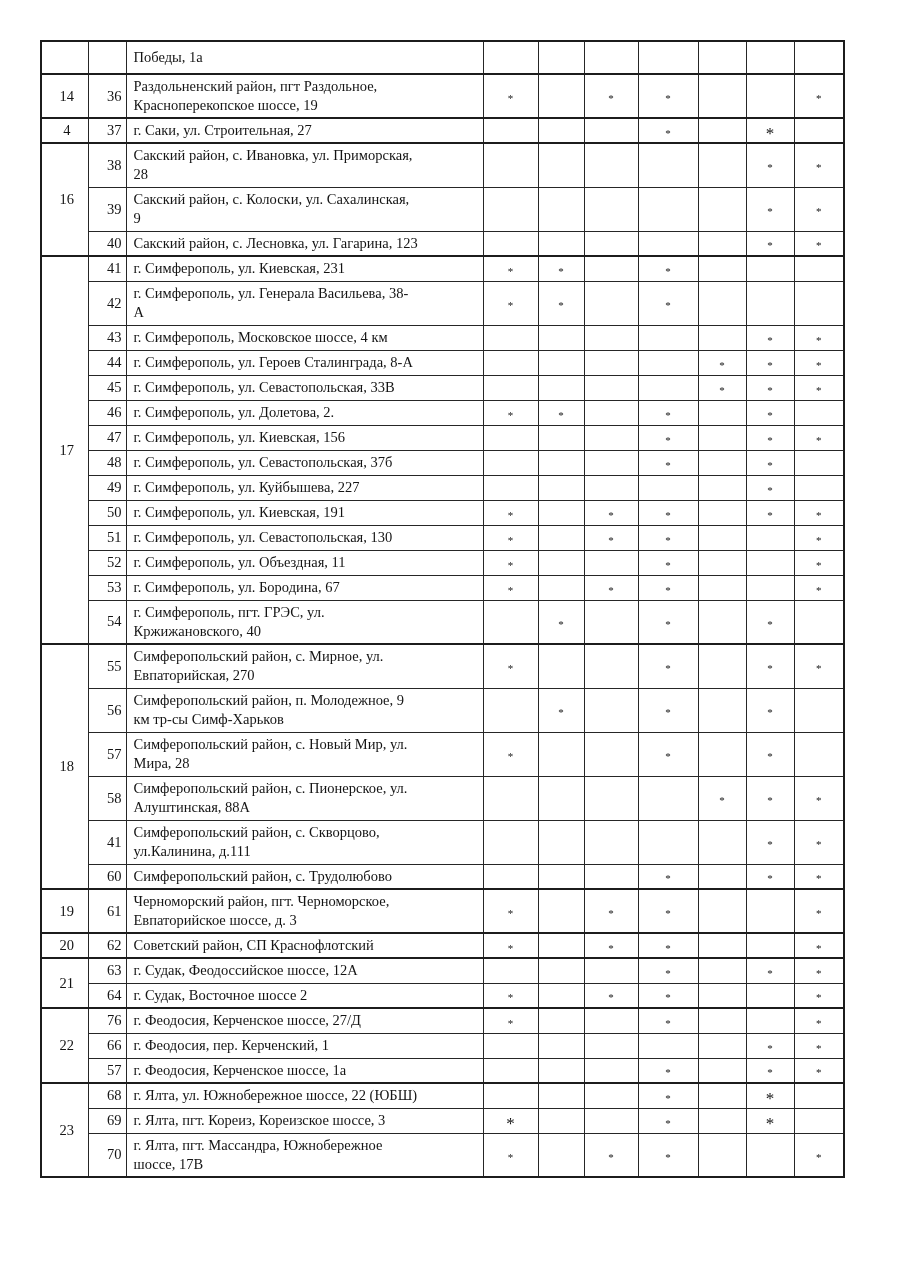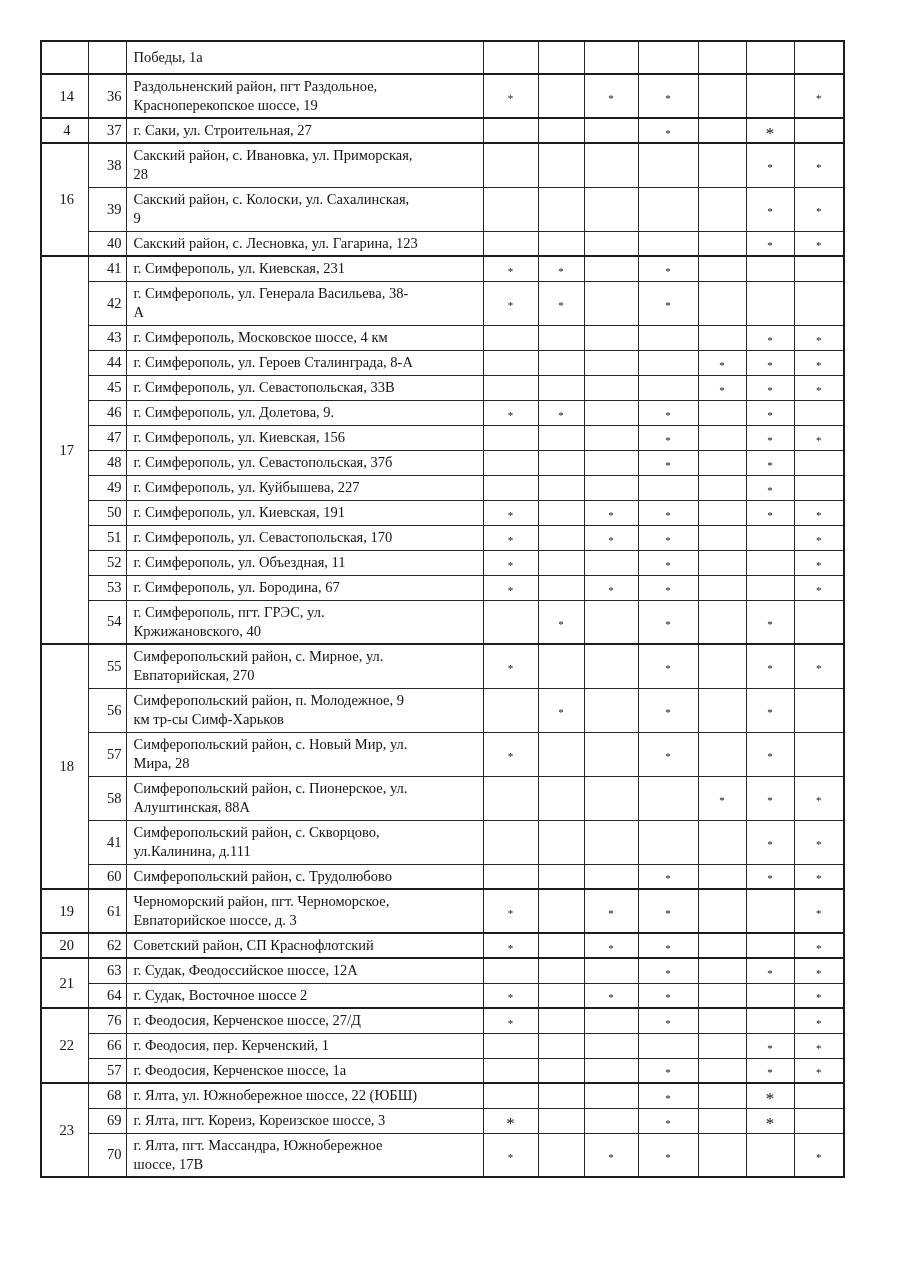--- a/index.html
+++ b/index.html
@@ -206,21 +206,21 @@
           <td class="c-mark"></td>
           <td class="c-mark"></td>
           <td class="c-mark"></td>
           <td class="c-mark"></td>
           <td class="c-mark"><span class="mks">*</span></td>
           <td class="c-mark"><span class="mks">*</span></td>
           <td class="c-mark"><span class="mks">*</span></td>
         </tr>
         <tr class="h1">
           <td class="c-num">46</td>
-          <td class="c-addr">г. Симферополь, ул. Долетова, 9.</td>
+          <td class="c-addr">г. Симферополь, ул. Долетова, 2.</td>
           <td class="c-mark"><span class="mks">*</span></td>
           <td class="c-mark"><span class="mks">*</span></td>
           <td class="c-mark"></td>
           <td class="c-mark"><span class="mks">*</span></td>
           <td class="c-mark"></td>
           <td class="c-mark"><span class="mks">*</span></td>
           <td class="c-mark"></td>
         </tr>
         <tr class="h1">
           <td class="c-num">47</td>
@@ -261,21 +261,21 @@
           <td class="c-mark"><span class="mks">*</span></td>
           <td class="c-mark"></td>
           <td class="c-mark"><span class="mks">*</span></td>
           <td class="c-mark"><span class="mks">*</span></td>
           <td class="c-mark"></td>
           <td class="c-mark"><span class="mks">*</span></td>
           <td class="c-mark"><span class="mks">*</span></td>
         </tr>
         <tr class="h1">
           <td class="c-num">51</td>
-          <td class="c-addr">г. Симферополь, ул. Севастопольская, 170</td>
+          <td class="c-addr">г. Симферополь, ул. Севастопольская, 130</td>
           <td class="c-mark"><span class="mks">*</span></td>
           <td class="c-mark"></td>
           <td class="c-mark"><span class="mks">*</span></td>
           <td class="c-mark"><span class="mks">*</span></td>
           <td class="c-mark"></td>
           <td class="c-mark"></td>
           <td class="c-mark"><span class="mks">*</span></td>
         </tr>
         <tr class="h1">
           <td class="c-num">52</td>

